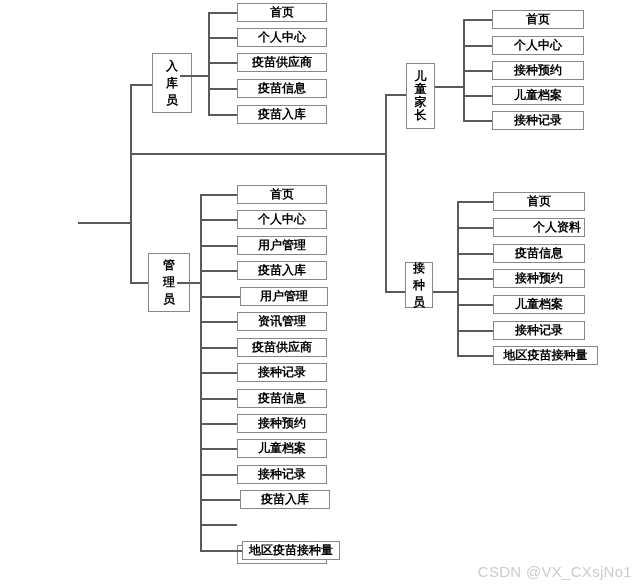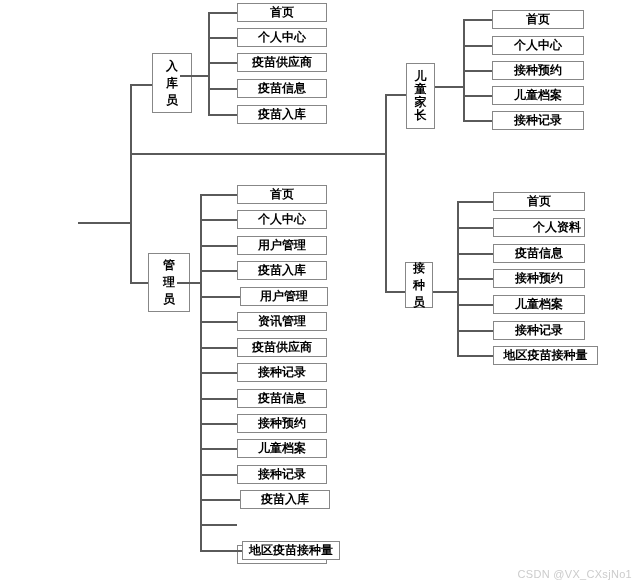--- a/index.html
+++ b/index.html
@@ -13,21 +13,21 @@
     display:flex;align-items:center;justify-content:center;
     font-size:12px;font-weight:bold;color:var(--text,#000);
   }
   .vtext{display:block;width:1em;word-break:break-all;text-align:center;}
   .root-box .vtext{width:2em;line-height:19px;}
   .hnode{white-space:nowrap;}
   .hline,.vline{position:absolute;background:var(--line,#5a5a5a);}
   .hline{height:1.5px;}
   .vline{width:1.5px;}
   .watermark{
-    position:absolute;right:4px;bottom:7px;font-size:11px;
+    position:absolute;right:4px;bottom:7px;font-size:15px;
     color:var(--wm,#cccccc);letter-spacing:.3px;
   }
 </style>
 </head>
 <body>
 
 <div class="stage">
   <div id="diagram-layer">
       <div class="hline" style="left: 78px; top: 222px; width: 52px;"></div>
       <div class="vline" style="left: 130px; top: 84px; height: 200px;"></div>

